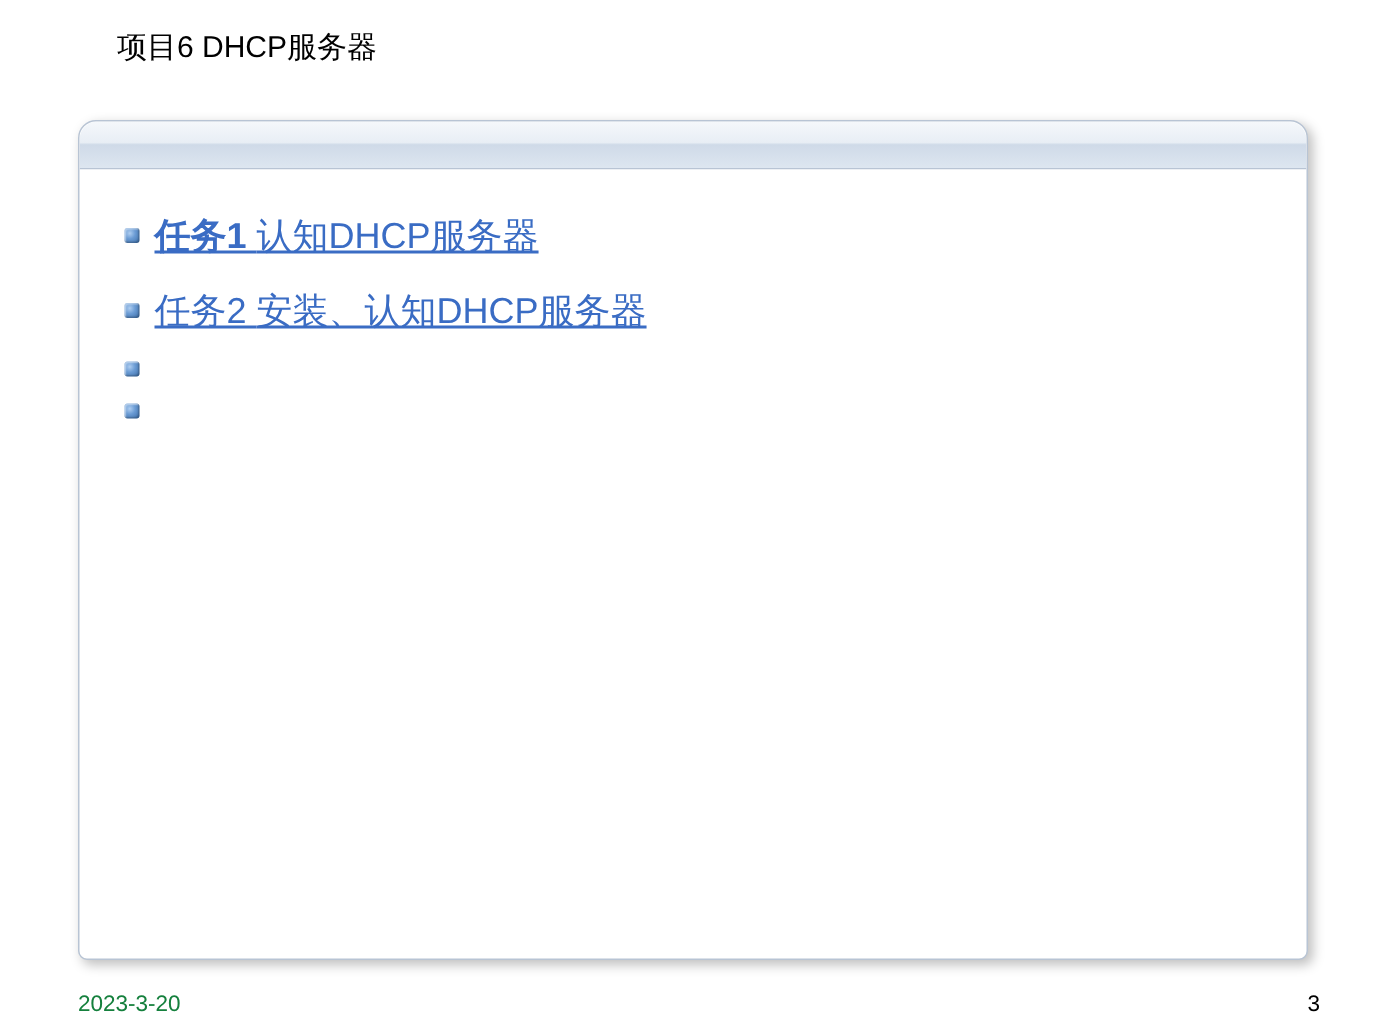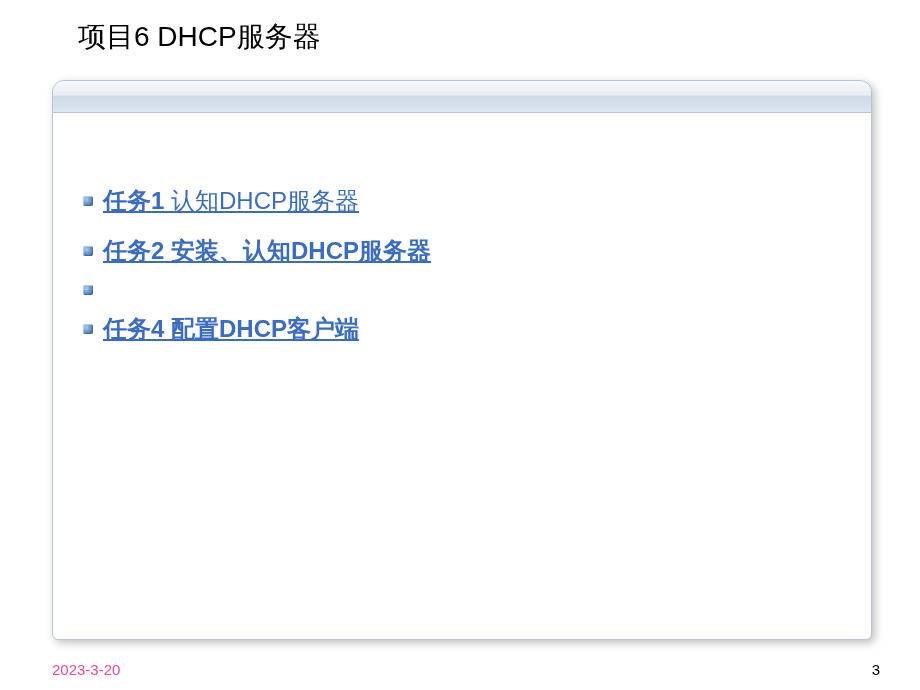--- a/index.html
+++ b/index.html
@@ -12,21 +12,21 @@
       height: 690px;
       background: #ffffff;
       font-family: "Microsoft YaHei", "SimSun", Arial, sans-serif;
       position: relative;
       overflow: hidden;
     }
     .slide-title {
       position: absolute;
       top: 18px;
       left: 78px;
-      font-size: 28px;
+      font-size: 20px;
       color: #000000;
       font-weight: normal;
     }
     .content-panel {
       position: absolute;
       top: 80px;
       left: 52px;
       width: 820px;
       height: 560px;
       background: #ffffff;
@@ -36,21 +36,20 @@
       overflow: hidden;
     }
     .panel-header {
       height: 32px;
       background: linear-gradient(to bottom, #f5f8fb 0%, #e8eef5 45%, #cfdae8 50%, #dde6f0 100%);
       border-bottom: 1px solid #b8c4d4;
       border-radius: 12px 12px 0 0;
     }
     .panel-body {
       padding: 28px 30px;
-      margin-top: 44px;
     }
     .task-list {
       list-style: none;
     }
     .task-item {
       display: flex;
       align-items: center;
       margin-bottom: 18px;
     }
     .bullet-icon {
@@ -65,28 +64,28 @@
     .task-link {
       color: #3a6cc4;
       text-decoration: underline;
       font-size: 24px;
       cursor: pointer;
     }
     .task-link .bold-prefix {
       font-weight: bold;
     }
     .task-link .bold-all {
-      font-weight: bold;
+      font-weight: normal;
     }
     .footer-date {
       position: absolute;
       bottom: 12px;
       left: 52px;
       font-size: 15px;
-      color: #ec4899;
+      color: #15803d;
     }
     .footer-page {
       position: absolute;
       bottom: 12px;
       right: 40px;
       font-size: 15px;
       color: #000000;
     }
   </style>
 </head>
@@ -112,23 +111,20 @@
           <span class="bold-all">任务2 </span><span class="bold-all">安装、认知DHCP服务器</span>
         </a>
       </li>
 
       <li class="task-item">
         <span class="bullet-icon"></span>
       </li>
 
       <li class="task-item">
         <span class="bullet-icon"></span>
-        <a class="task-link">
-          <span class="bold-all">任务4  </span><span class="bold-all">配置DHCP客户端</span>
-        </a>
       </li>
 
     </ul>
   </div>
 </div>
 
 <div class="footer-date">2023-3-20</div>
 <div class="footer-page">3</div>
 
 </body></html>

